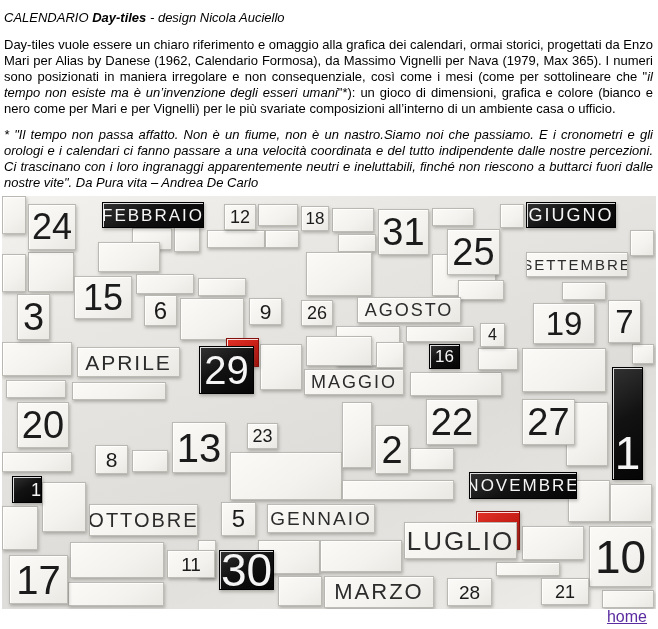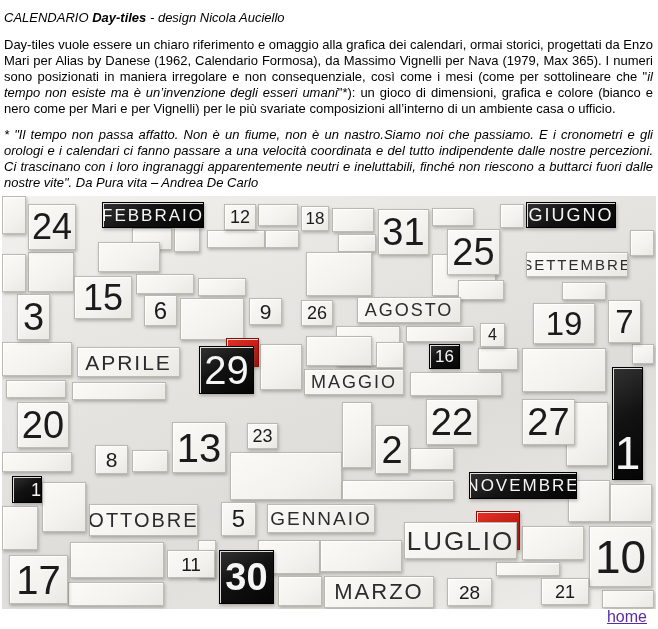--- a/index.html
+++ b/index.html
@@ -144,21 +144,21 @@
     <div class="tile black" style="left: 10px; top: 280px; width: 28px; height: 27px; font-size: 18px; padding-left: 28px;">14</div>
     <div class="tile black-month" style="left: 455px; top: 276px; width: 108px; height: 27px; font-size: 17px; margin-left: 12px;">NOVEMBRE</div>
     <div class="tile white-month" style="left: 87px; top: 308px; width: 109px; height: 32px; font-size: 20px;">OTTOBRE</div>
     <div class="tile white" style="left: 219px; top: 306px; width: 35px; height: 34px; font-size: 24px;">5</div>
     <div class="tile white-month" style="left: 265px; top: 308px; width: 108px; height: 29px; font-size: 19px;">GENNAIO</div>
     <div class="tile red" style="left: 474px; top: 315px; width: 44px; height: 39px;"></div>
     <div class="tile white-month" style="left: 402px; top: 326px; width: 113px; height: 37px; font-size: 26px;">LUGLIO</div>
     <div class="tile white" style="left: 587px; top: 330px; width: 63px; height: 61px; font-size: 46px;">10</div>
     <div class="tile white" style="left: 7px; top: 359px; width: 59px; height: 49px; font-size: 40px;">17</div>
     <div class="tile white" style="left: 165px; top: 354px; width: 48px; height: 28px; font-size: 19px;">11</div>
-    <div class="tile black" style="left: 217px; top: 354px; width: 55px; height: 54px; font-size: 38px; font-weight: bold;">30</div>
+    <div class="tile black" style="left: 217px; top: 354px; width: 55px; height: 40px; font-size: 46px;">30</div>
     <div class="tile white-month" style="left: 322px; top: 380px; width: 110px; height: 32px; font-size: 22px;">MARZO</div>
     <div class="tile white" style="left: 445px; top: 382px; width: 45px; height: 28px; font-size: 19px;">28</div>
     <div class="tile white" style="left: 539px; top: 382px; width: 48px; height: 27px; font-size: 18px;">21</div>
   </div>
 
 <div class="footer">
   <a href="#" style="color: rgb(90, 44, 160);">home</a>
 </div>
 
 </body></html>

